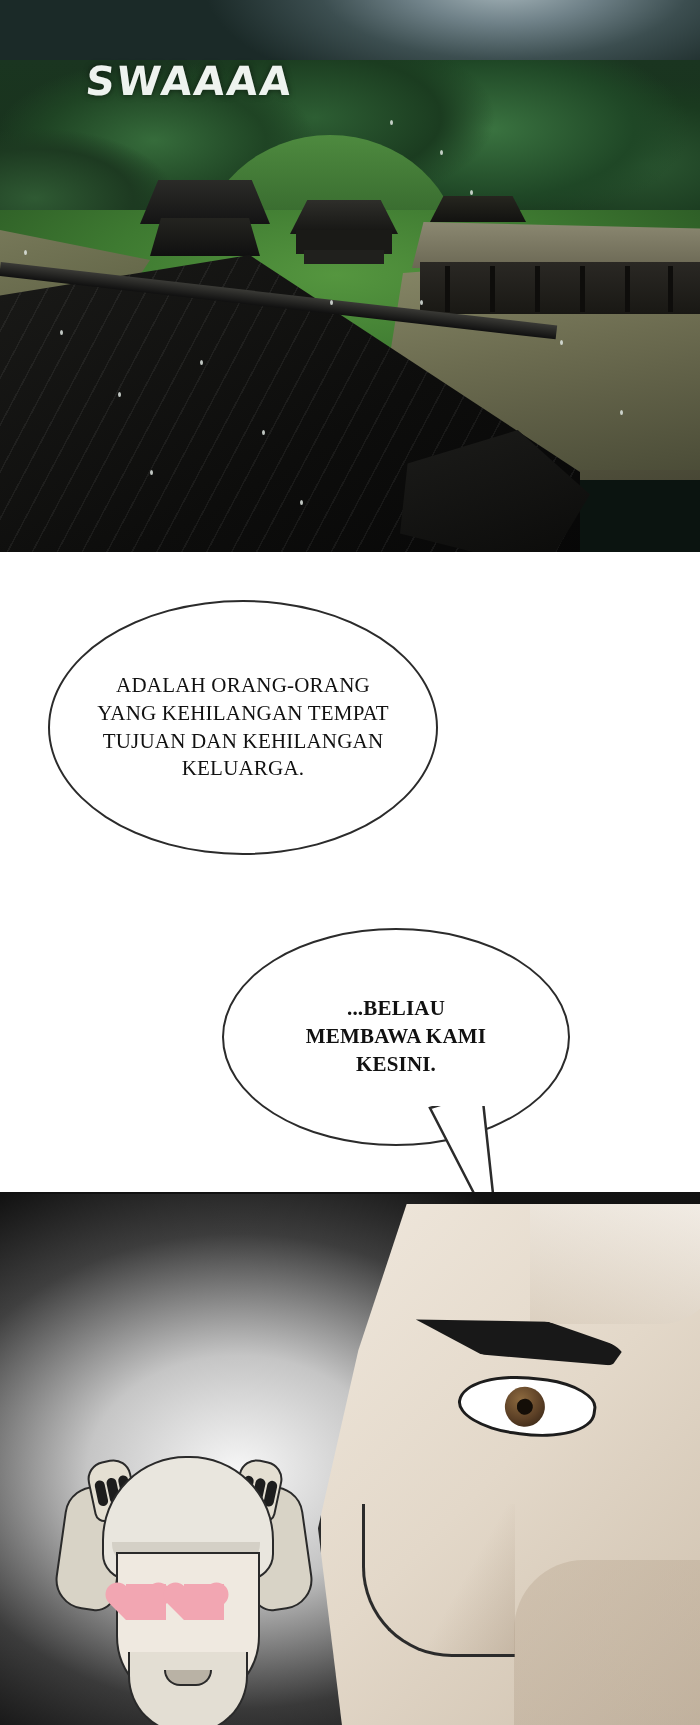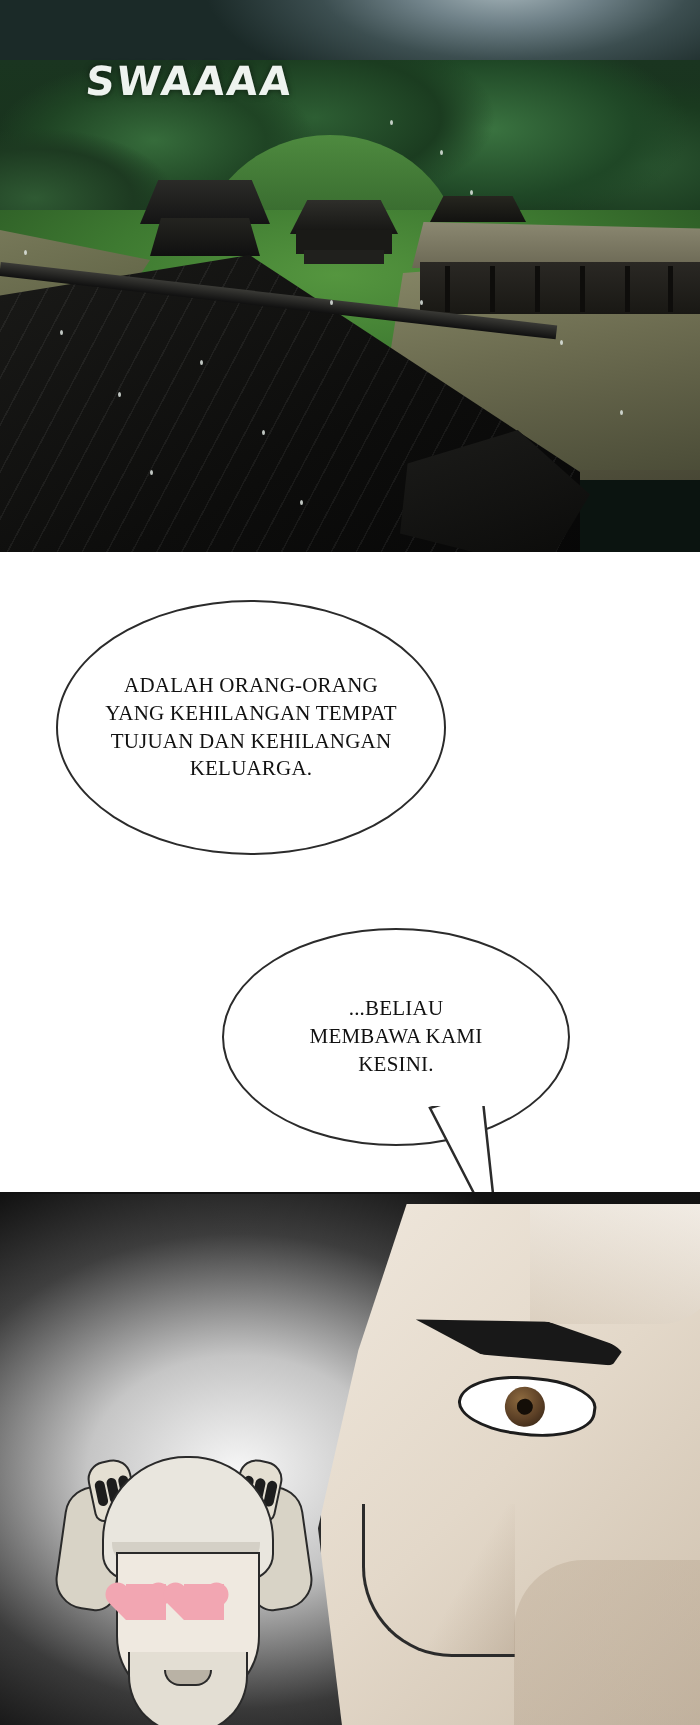--- a/index.html
+++ b/index.html
@@ -206,26 +206,26 @@
     margin: 0;
     font-family: "Liberation Serif", serif;
     font-size: 21px;
     line-height: 1.33;
     color: #111111;
     letter-spacing: .2px;
     padding: 0 18px;
     white-space: pre-line;
   }
   .balloon-1 {
-    left: 56px; top: 600px;
+    left: 48px; top: 600px;
     width: 390px; height: 255px;
   }
   .balloon-2 {
     left: 222px; top: 928px;
-    width: 348px; height: 218px;
+    width: 348px; height: 218px; font-weight: bold;
   }
   .tail-svg {
     position: absolute;
     left: 420px;
     top: 1090px;
     width: 130px;
     height: 170px;
     overflow: visible;
   }
 

